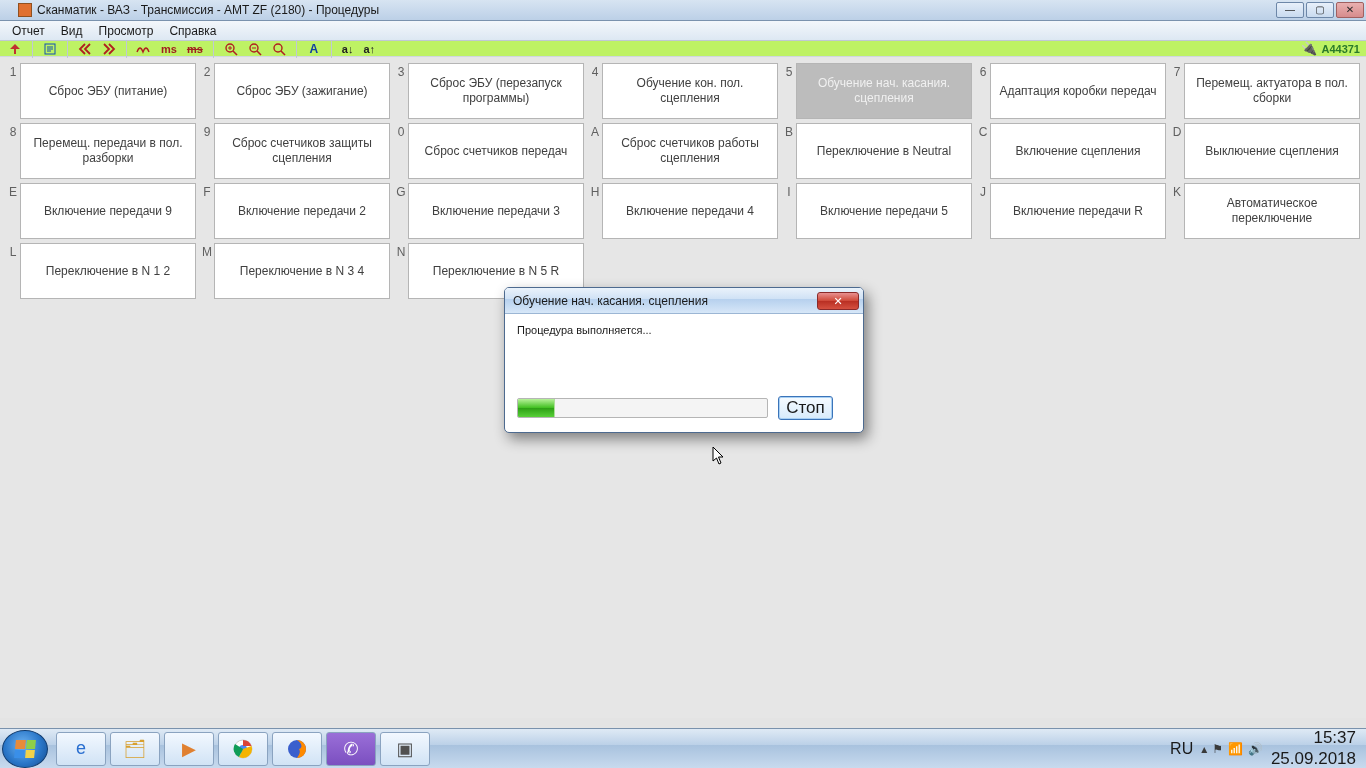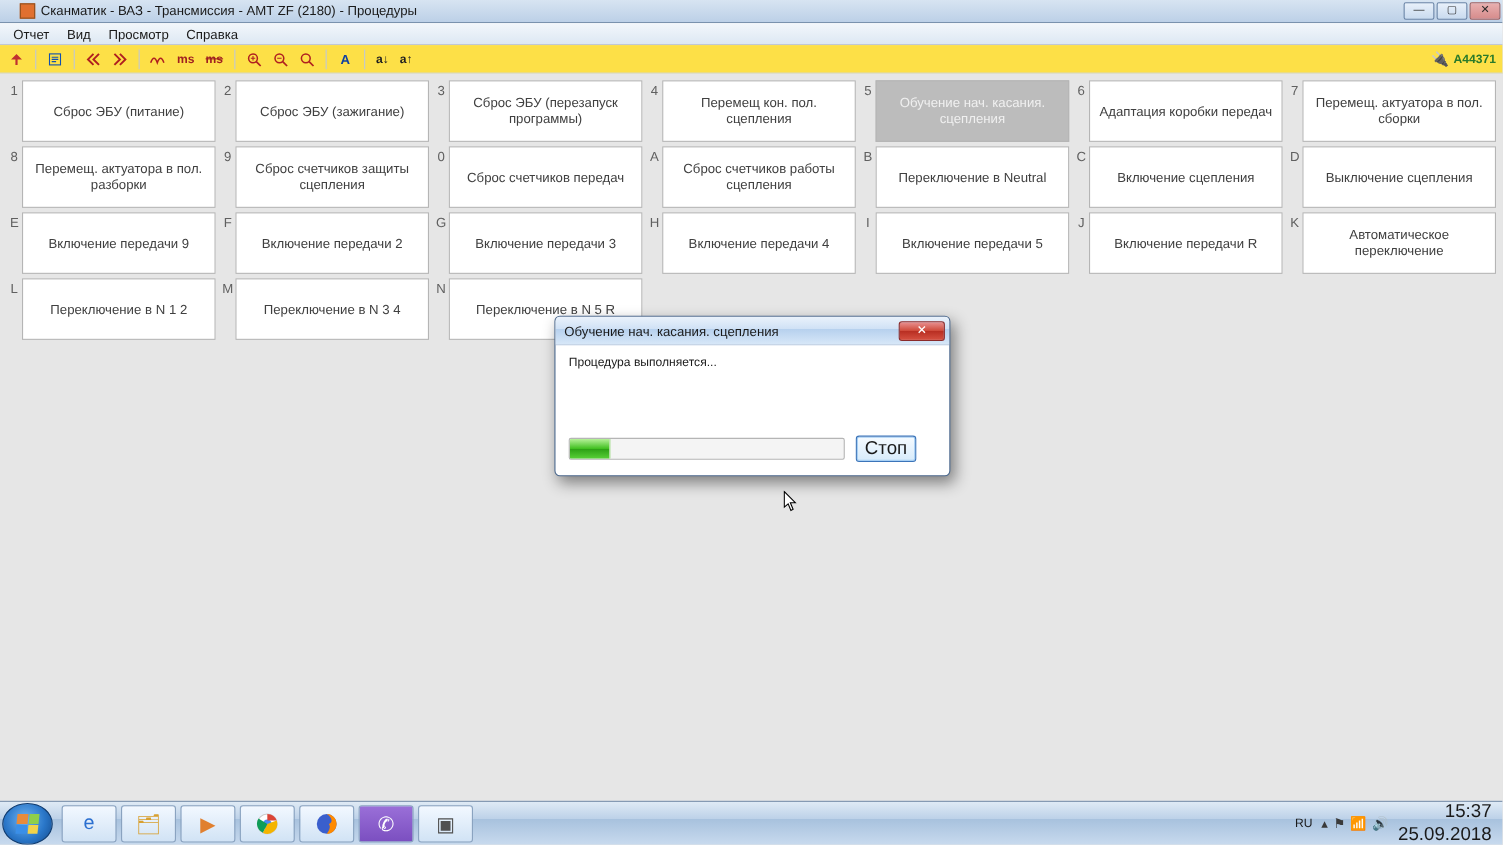--- a/index.html
+++ b/index.html
@@ -30,21 +30,21 @@
   
   .menubar {
     height: 20px; background: linear-gradient(to bottom,#f3f7fb,#dde8f3);
     display:flex; align-items:center; font-size:12px; color:#1a1a1a;
     padding-left:4px; border-bottom:1px solid #c0c8d4;
   }
   .menubar span { padding: 2px 8px; }
 
   
   .toolbar {
-    height: 26px; background:#fde047;
+    height: 16px; background:#bef264;
     display:flex; align-items:center; padding:0 6px; gap:6px;
     border-bottom:1px solid #cfd7e0;
   }
   .tool { width:18px; height:18px; display:flex; align-items:center; justify-content:center; font-size:12px; color:#b02020; }
   .tool svg { display:block; }
   .tool-sep { width:1px; height:18px; background:#c0c8d4; margin:0 2px;}
   .tool.navy { color:#1040a0; }
   .tool.txt { width:auto; font-size:11px; font-weight:bold; color:#a02020; padding:0 2px;}
   .status-right {
     margin-left:auto; display:flex; align-items:center; gap:4px;
@@ -154,21 +154,21 @@
   .task-items{ display:flex; align-items:center; gap:4px; margin-left:8px;}
   .task-item{
     width:50px; height:34px; border:1px solid #8aa3c0; border-radius:3px;
     background:linear-gradient(to bottom,#f2f8ff,#d1e3f5);
     display:flex; align-items:center; justify-content:center; font-size:18px;
   }
   .tray{
     margin-left:auto; display:flex; align-items:center; gap:8px; padding-right:10px;
     font-size:11px; color:#1a1a1a;
   }
-  .tray .lang{ font-size:11px; }
+  .tray .lang{ font-size:16px; }
   .tray .icons{ display:flex; gap:5px; font-size:12px; color:#3a3a3a;}
   .tray .clock{ text-align:right; line-height:1.2; font-size:17px;}
 </style>
 </head>
 <body>
 
 <div class="titlebar">
   <div class="app-icon"></div>
   <span>Сканматик - ВАЗ - Трансмиссия - AMT ZF (2180) - Процедуры</span>
   <div class="titlebar-buttons">
@@ -262,37 +262,37 @@
       <div class="proc-cell">
         <div class="proc-key">2</div>
         <div class="proc-btn">Сброс ЭБУ (зажигание)</div>
       </div>
       <div class="proc-cell">
         <div class="proc-key">3</div>
         <div class="proc-btn">Сброс ЭБУ (перезапуск программы)</div>
       </div>
       <div class="proc-cell">
         <div class="proc-key">4</div>
-        <div class="proc-btn">Перемещ кон. пол. сцепления</div>
+        <div class="proc-btn">Обучение кон. пол. сцепления</div>
       </div>
       <div class="proc-cell">
         <div class="proc-key">5</div>
         <div class="proc-btn active">Обучение нач. касания. сцепления</div>
       </div>
       <div class="proc-cell">
         <div class="proc-key">6</div>
         <div class="proc-btn">Адаптация коробки передач</div>
       </div>
       <div class="proc-cell">
         <div class="proc-key">7</div>
         <div class="proc-btn">Перемещ. актуатора в пол. сборки</div>
       </div>
       <div class="proc-cell">
         <div class="proc-key">8</div>
-        <div class="proc-btn">Перемещ. актуатора в пол. разборки</div>
+        <div class="proc-btn">Перемещ. передачи в пол. разборки</div>
       </div>
       <div class="proc-cell">
         <div class="proc-key">9</div>
         <div class="proc-btn">Сброс счетчиков защиты сцепления</div>
       </div>
       <div class="proc-cell">
         <div class="proc-key">0</div>
         <div class="proc-btn">Сброс счетчиков передач</div>
       </div>
       <div class="proc-cell">

